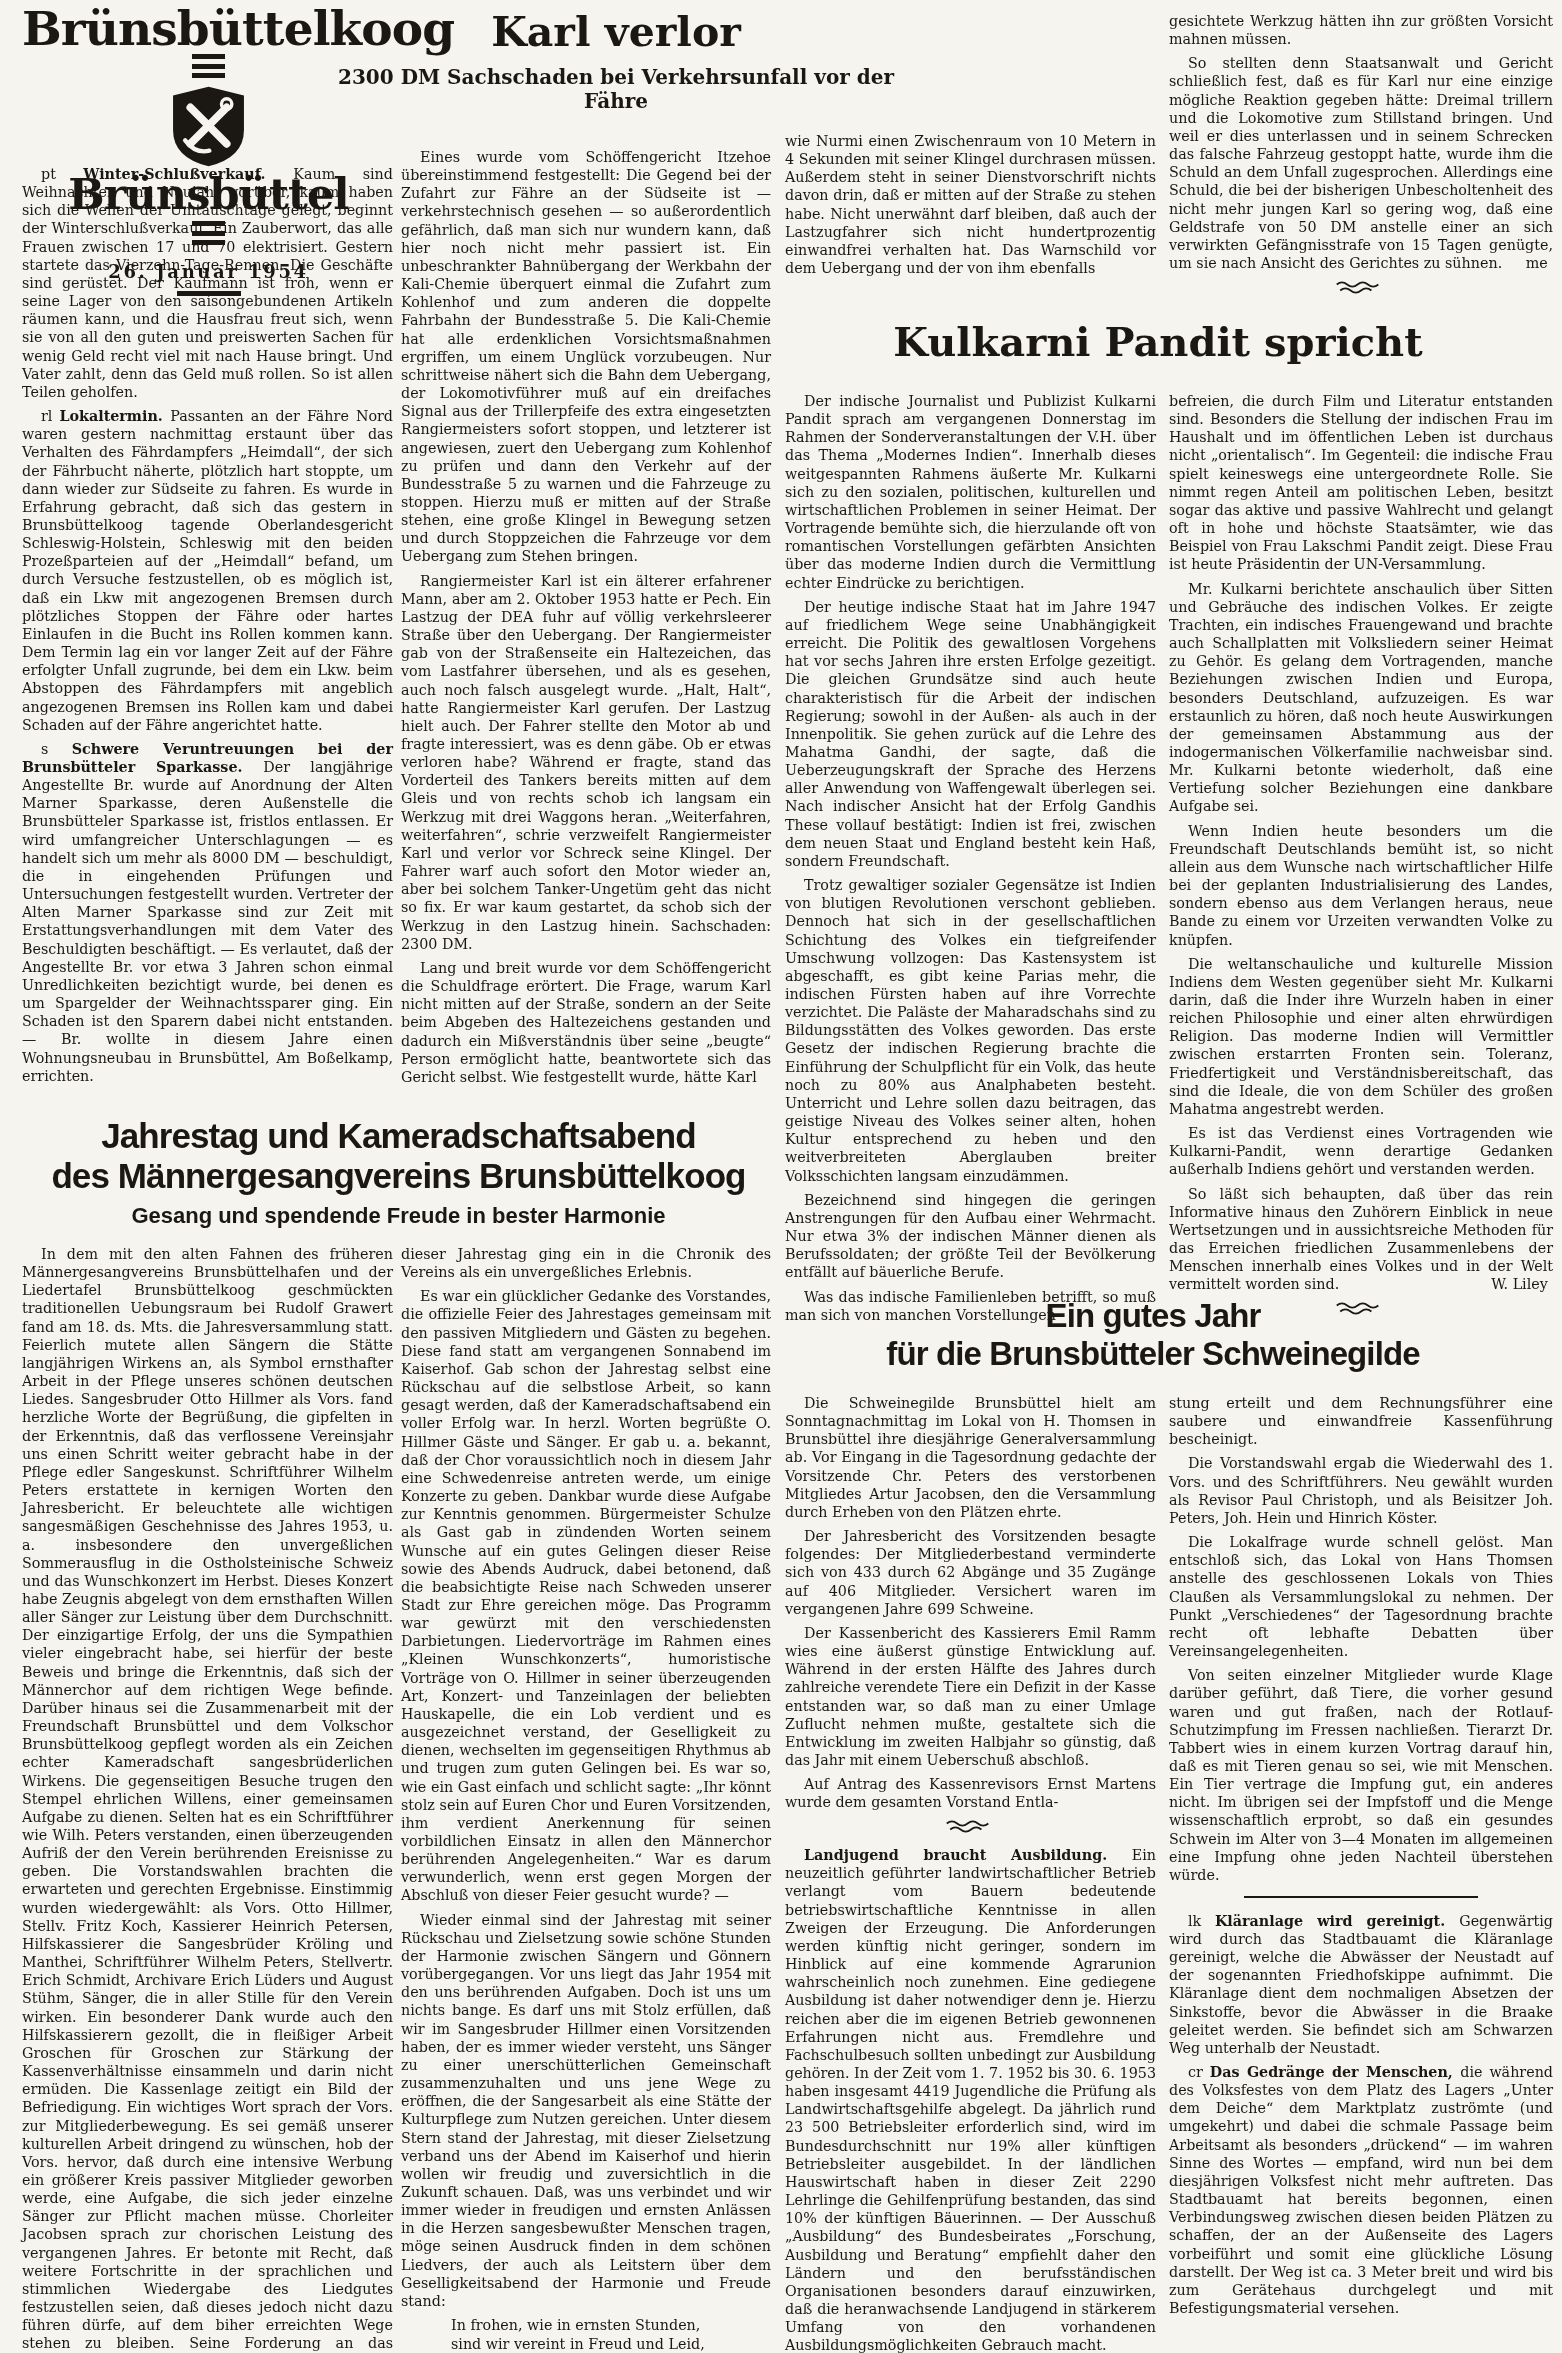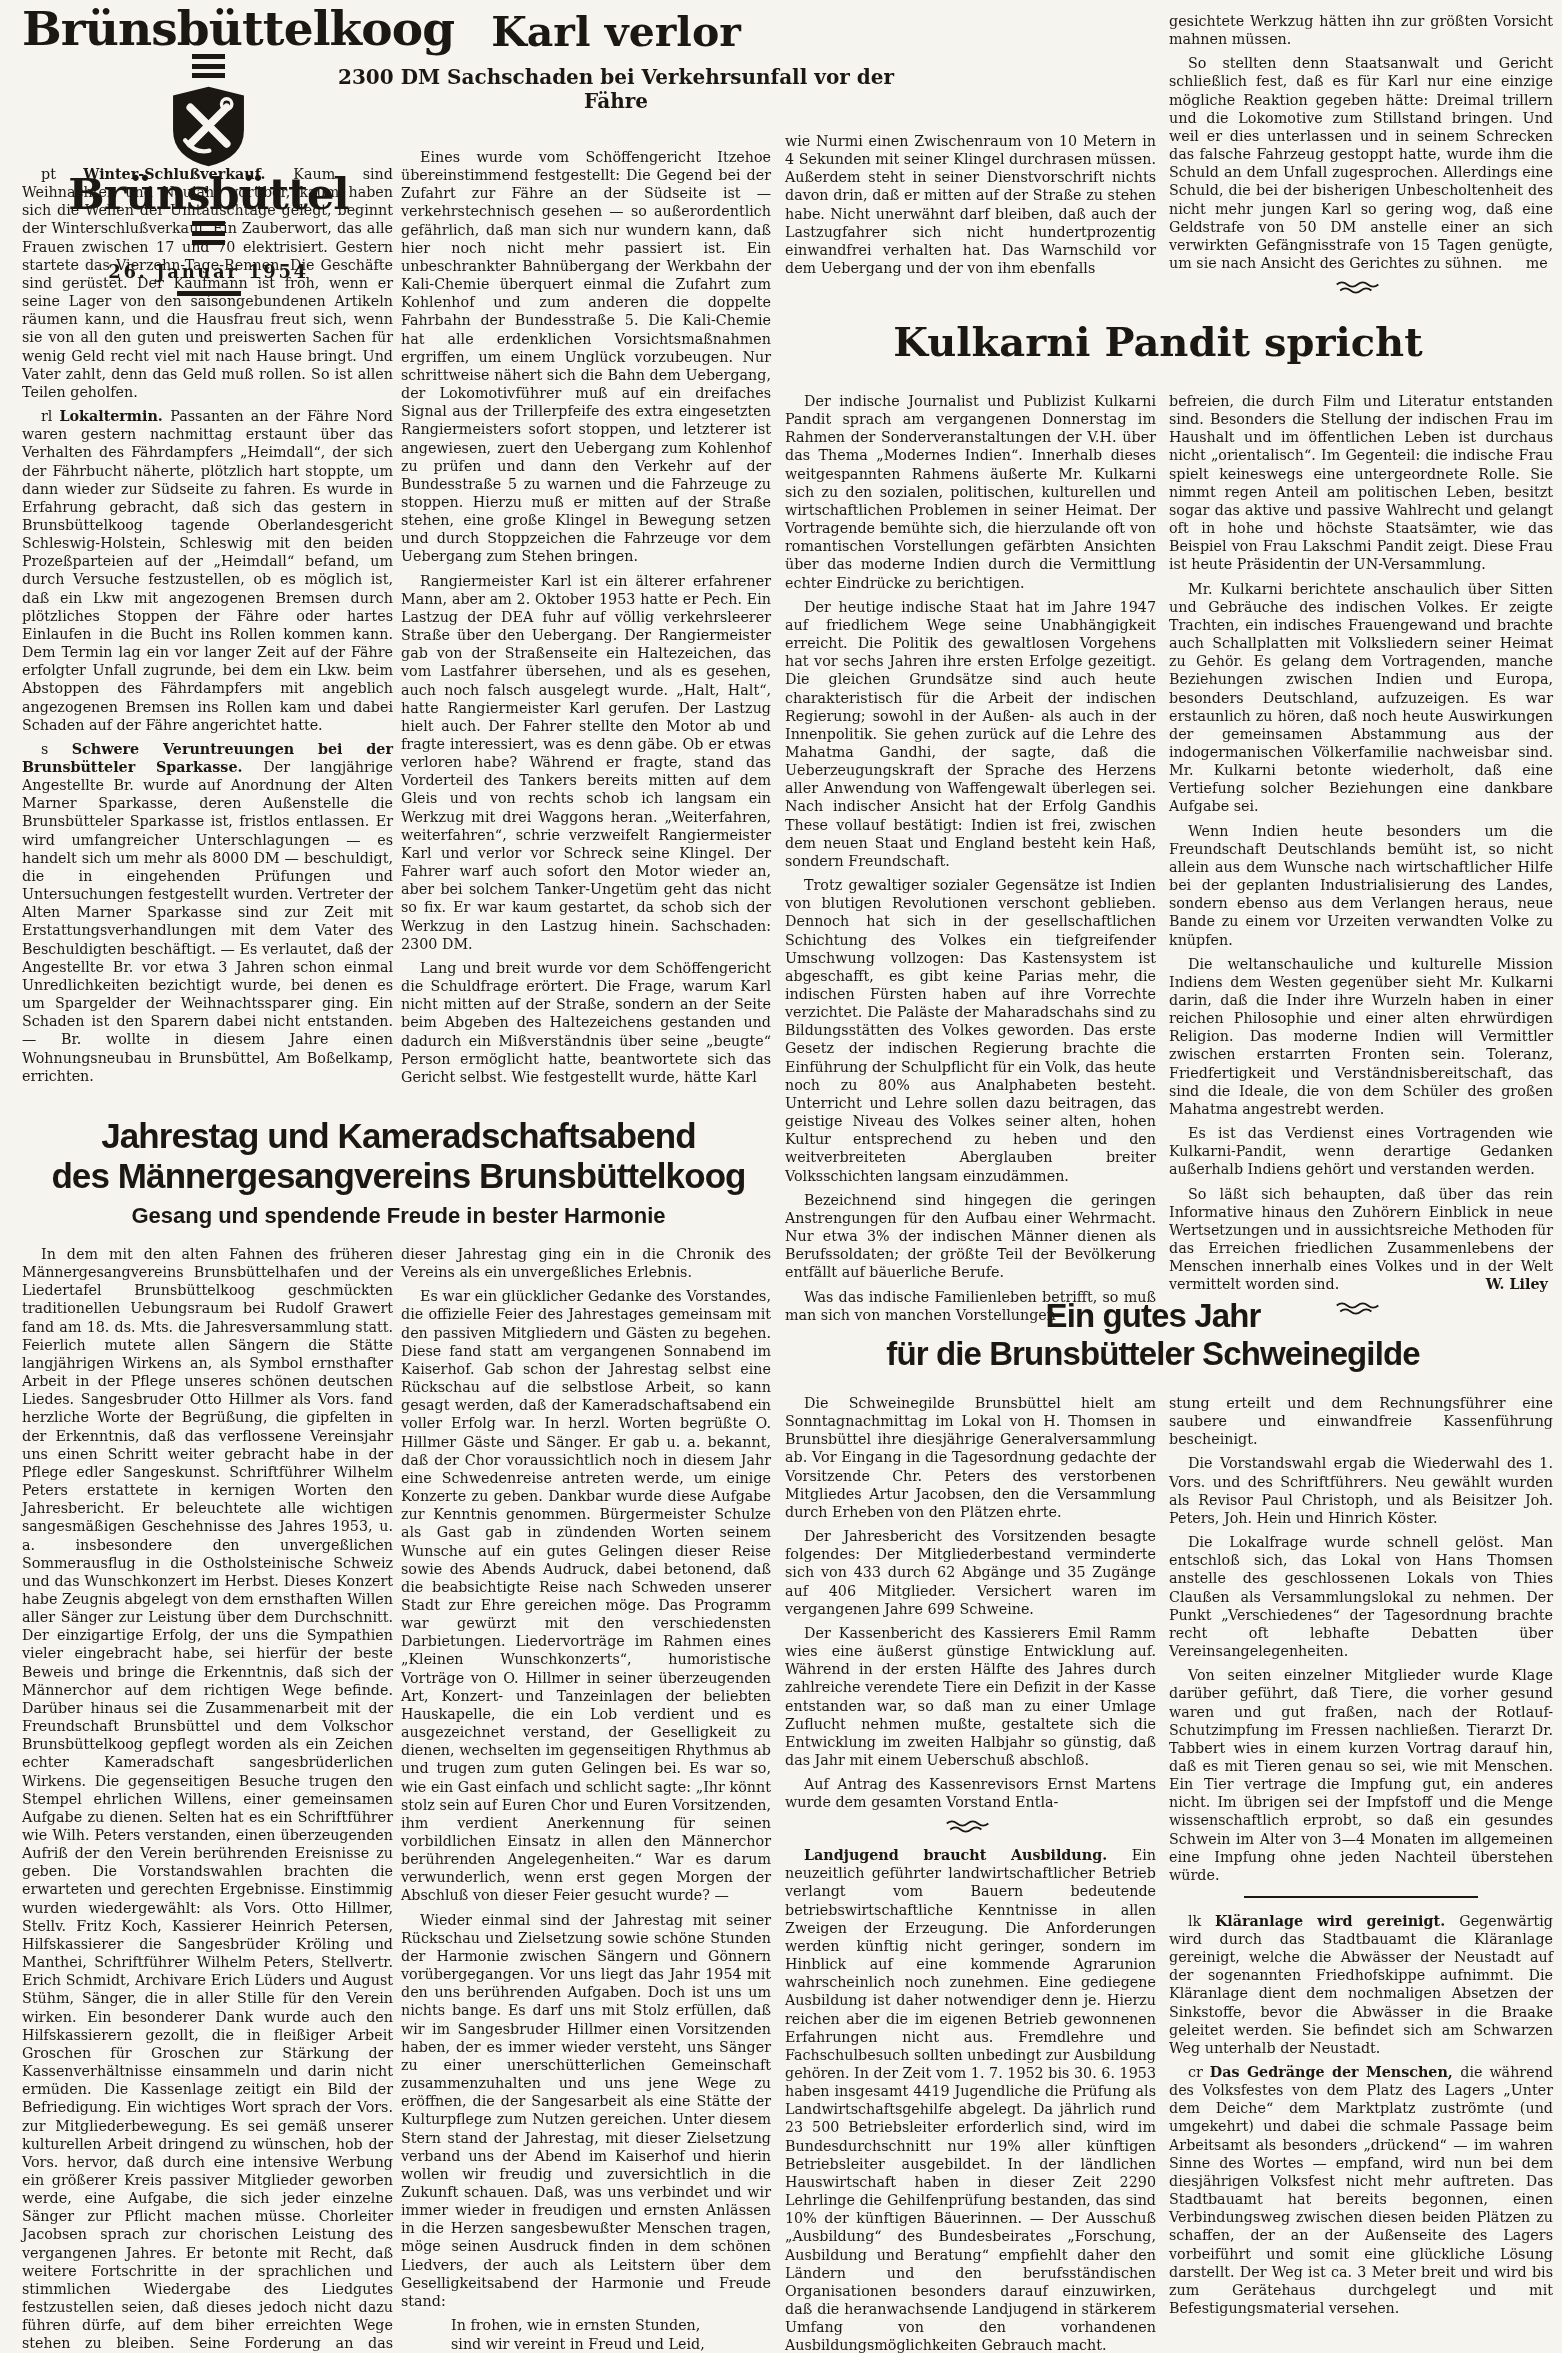--- a/index.html
+++ b/index.html
@@ -7,21 +7,21 @@
         font-family:"DejaVu Serif", serif;}
   
   .bodytext p{font-size:14.3px;line-height:1.27;text-align:justify;margin:0 0 6px 0;
               font-family:"DejaVu Serif",serif;}
   p.ind{text-indent:19px;}
   p.noind{text-indent:0;}
   .lead{font-weight:bold;}
   .prefix{font-weight:normal;}
   .sigline{position:relative;}
   .sig{position:absolute;right:5.2px;bottom:0;}
-  .sig.bold{font-weight:bold;}
+  .sig.bold{font-weight:normal;}
   
   #masthead{position:absolute;left:22px;top:5.2px;width:373px;text-align:center;}
   #masthead .t1{font-size:47px;font-weight:bold;letter-spacing:-0.9px;line-height:1.0;
                 font-family:"DejaVu Serif",serif;}
   #masthead .row2{display:flex;align-items:center;justify-content:center;gap:5.2px;margin-top:1.7px;flex-direction:column;}
   #masthead .t2{font-size:43px;font-weight:bold;letter-spacing:-0.9px;line-height:1.0;}
   .ribbon{width:33px;height:26px;background:repeating-linear-gradient(180deg,#1b1712 0 5.2px,rgba(0,0,0,0) 5.2px 9.5px);}
   #masthead .date{font-size:18px;font-weight:bold;letter-spacing:2.6px;margin-top:14px;}
   #masthead .daterule{width:64px;height:5.2px;background:#1b1712;margin:8.7px auto 0;}
   

